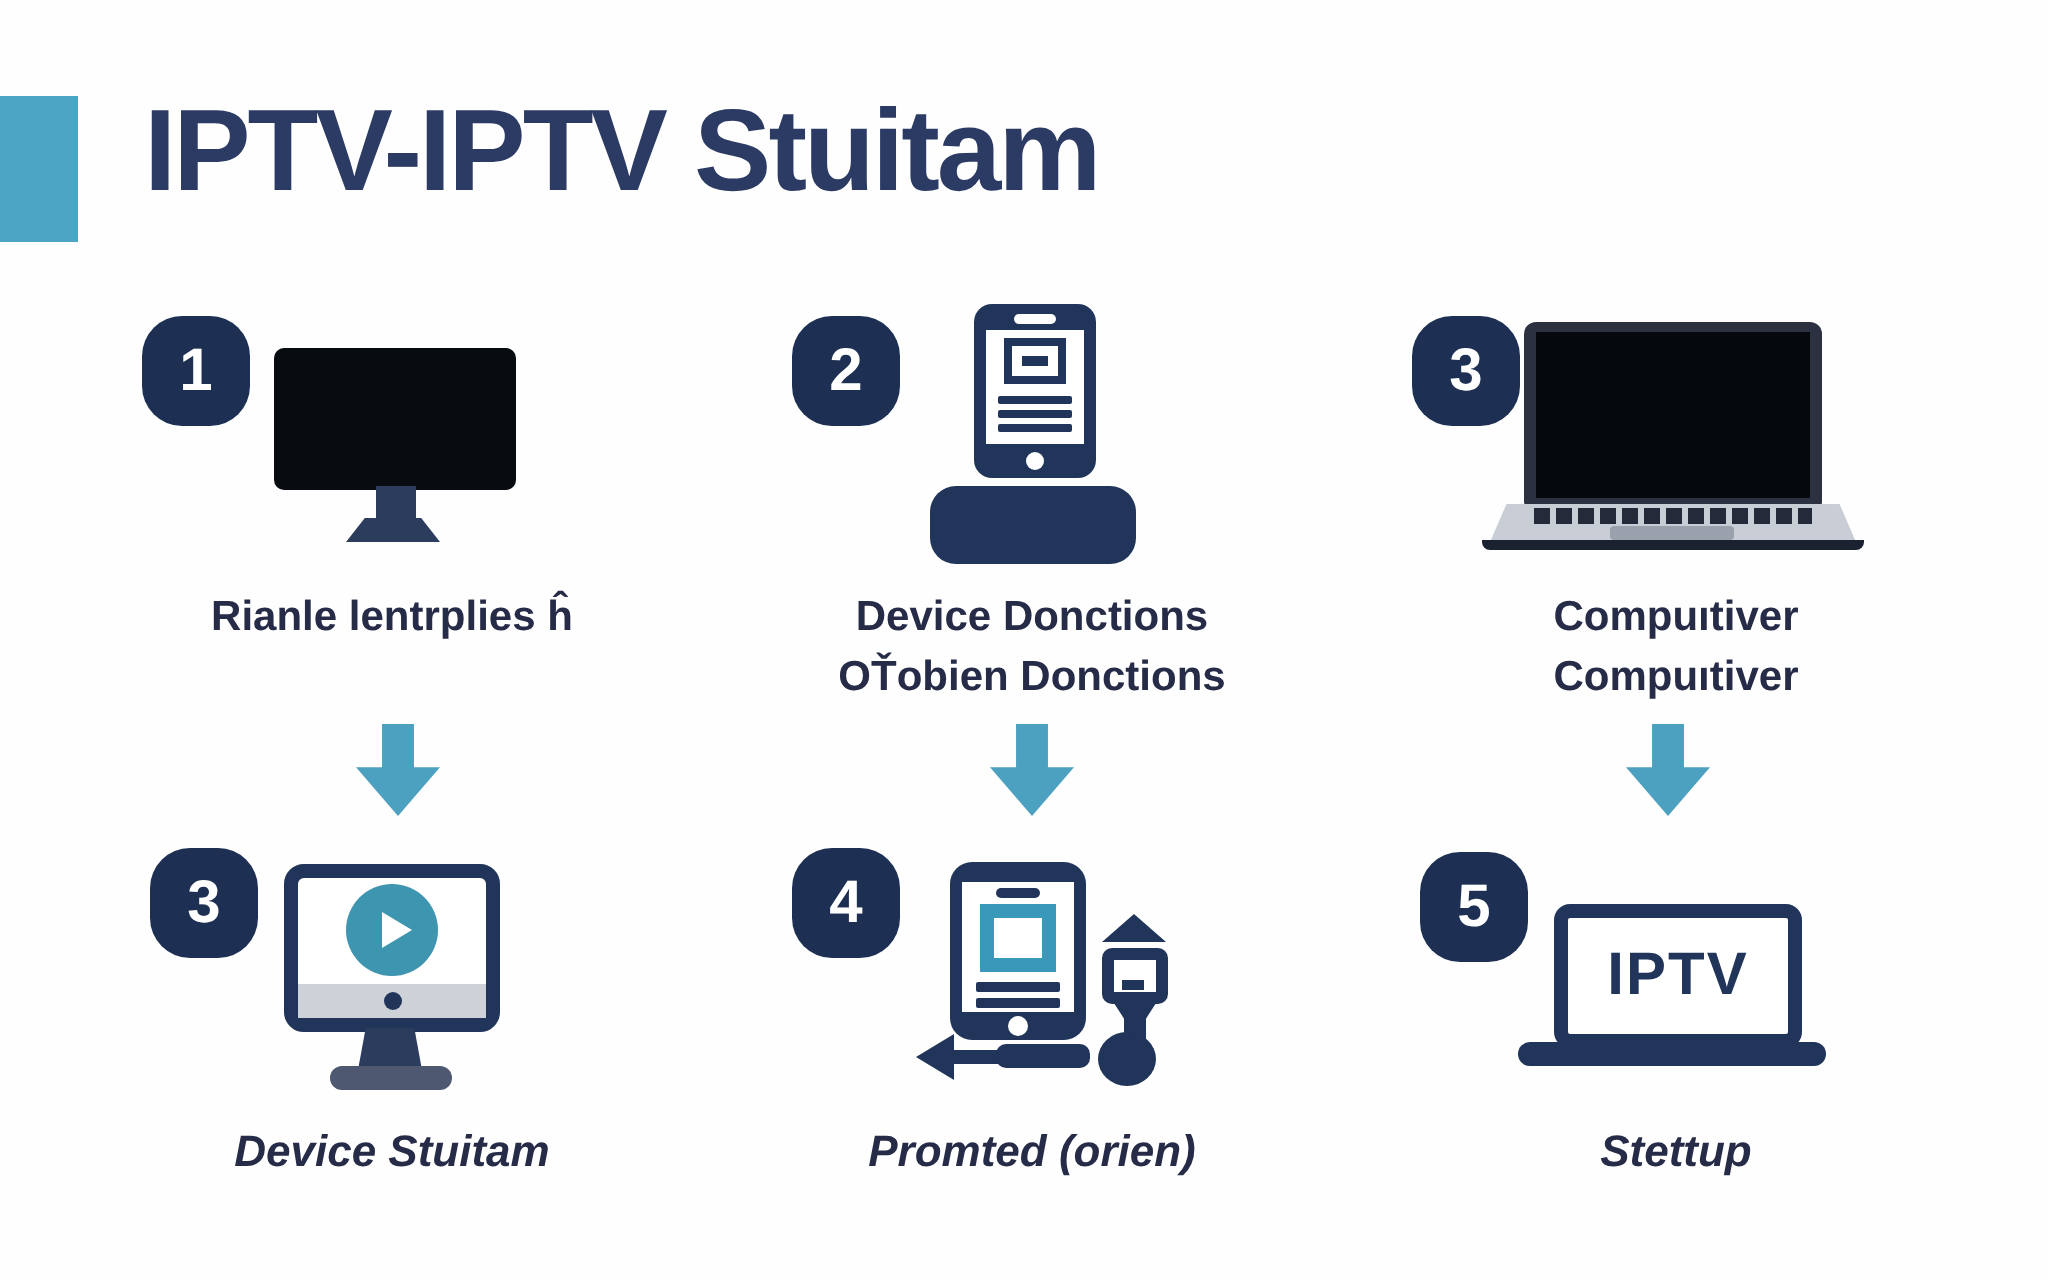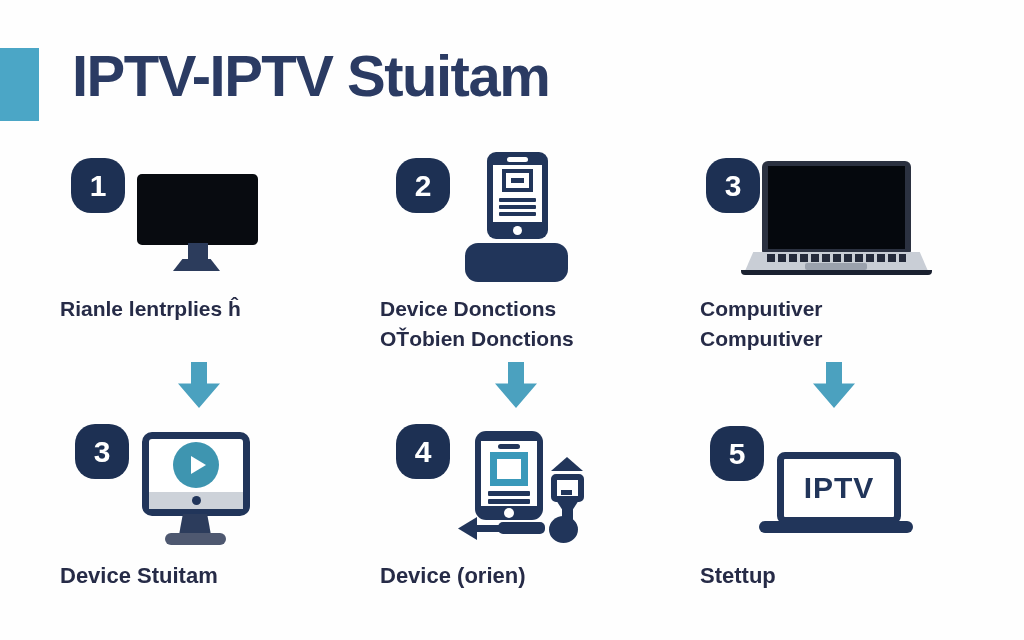--- a/index.html
+++ b/index.html
@@ -16,23 +16,23 @@
   .badge { position:absolute; width:54px; height:55px; border-radius:20px; background:#1d3053;
     color:#ffffff; font-size:30px; font-weight:800; display:flex; align-items:center; justify-content:center; }
   .b1 { left:71px;  top:158px; }
   .b2 { left:396px; top:158px; }
   .b3 { left:706px; top:158px; }
   .b4 { left:75px;  top:424px; }
   .b5 { left:396px; top:424px; }
   .b6 { left:710px; top:426px; }
 
   
-  .caption { position:absolute; text-align:left; color:#262b47; font-weight:700; }
+  .caption { position:absolute; text-align:center; color:#262b47; font-weight:700; }
   .cap-row1 { top:294px; font-size:21px; line-height:30px; }
-  .cap-row2 { top:561px; font-size:22px; line-height:30px; }
+  .cap-row2 { top:561px; font-size:22px; line-height:30px;font-style:italic; }
   .cap-c1 { left:60px;  width:272px; }
   .cap-c2 { left:380px; width:272px; }
   .cap-c3 { left:700px; width:276px; }
 
   
   .tv-screen { position:absolute; left:137px; top:174px; width:121px; height:71px; background:#080b10; border-radius:5px; }
   .tv-neck   { position:absolute; left:188px; top:243px; width:20px; height:18px; background:#2c3c5c; }
   .tv-foot   { position:absolute; left:173px; top:259px; width:47px; height:12px; background:#2c3c5c;
                clip-path:polygon(20% 0,80% 0,100% 100%,0 100%); }
 
@@ -197,21 +197,21 @@
       <div class="joy-head"></div>
       <div class="joy-body"></div>
       <div class="joy-taper"></div>
       <div class="joy-stem"></div>
       <div class="joy-ball"></div>
       <div class="bk-head"></div>
       <div class="bk-shaft"></div>
       <div class="bk-handle"></div>
     </div>
     <div class="caption cap-row2 cap-c2">
-      <div>Device (orien)</div>
+      <div>Promted (orien)</div>
     </div>
   </div>
 
   <div>
     <div class="badge b6">5</div>
     <div>
       <div class="lap5-screen">IPTV</div>
       <div class="lap5-base"></div>
     </div>
     <div class="caption cap-row2 cap-c3">

